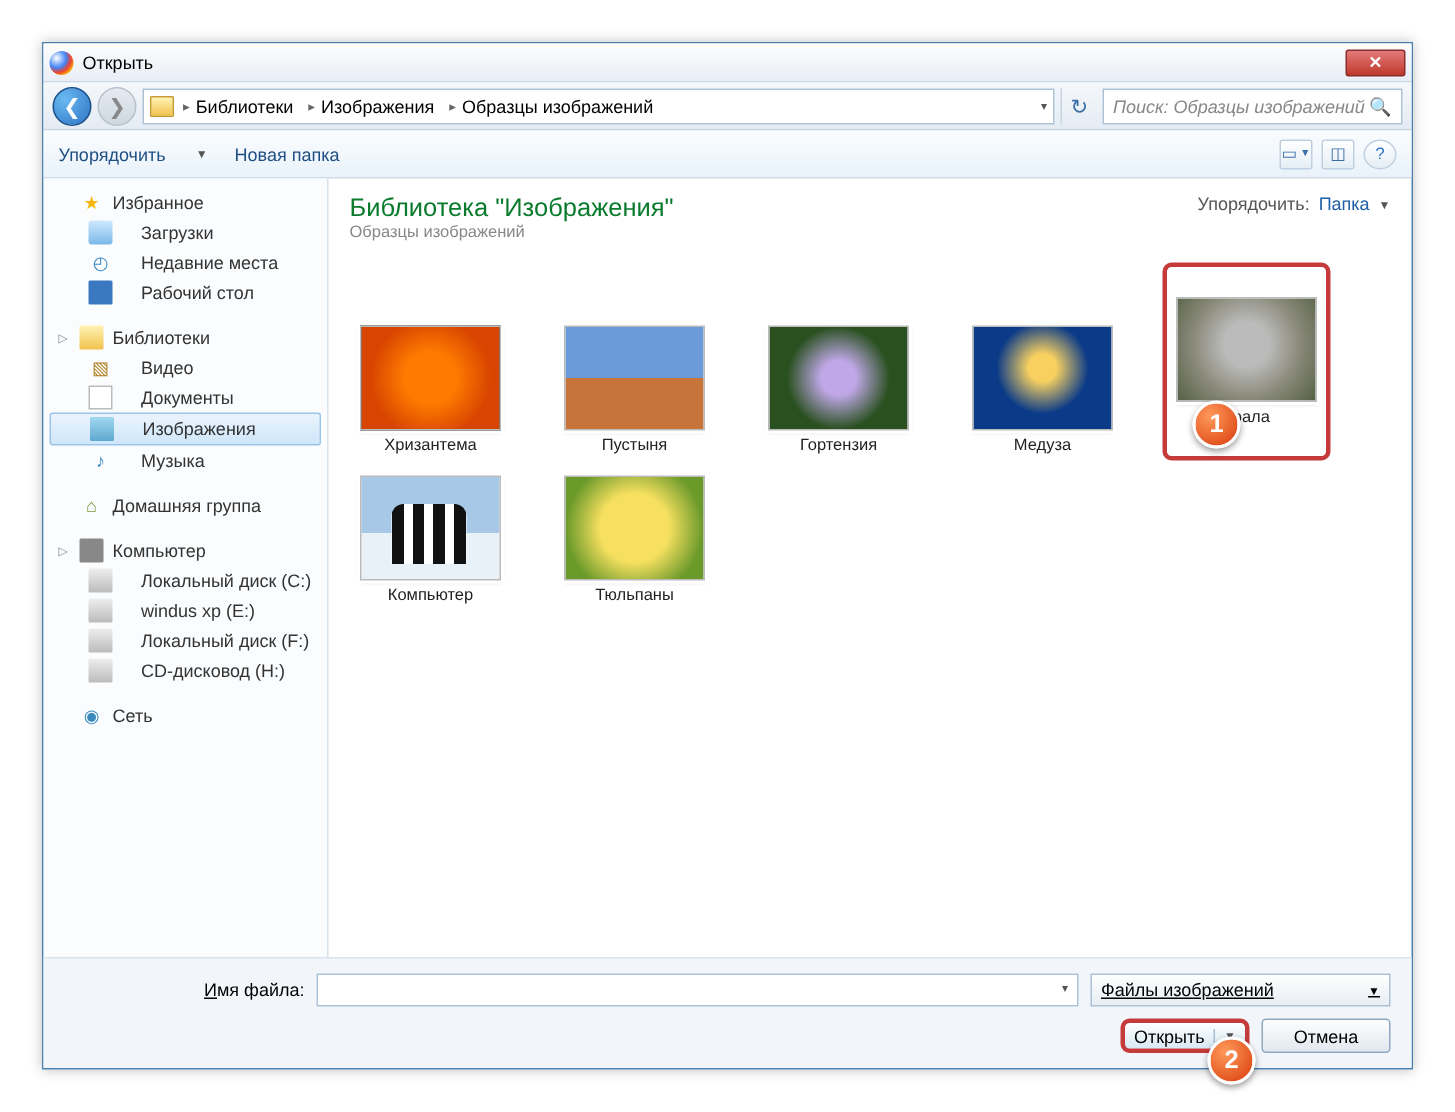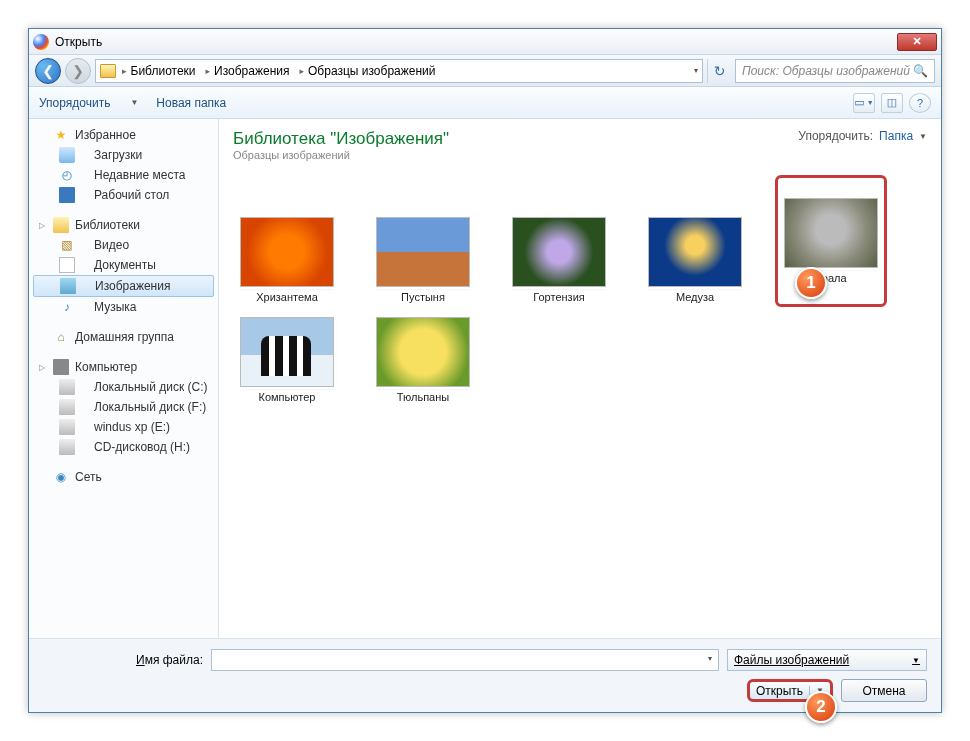--- a/index.html
+++ b/index.html
@@ -189,25 +189,25 @@
             <span class="tri">▷</span>
             <span class="ico comp"></span>
             <span>Компьютер</span>
           </div>
         <div class="sb-item">
             <span class="ico hdd"></span>
             <span>Локальный диск (C:)</span>
           </div>
         <div class="sb-item">
             <span class="ico hdd"></span>
+            <span>windus xp (E:)</span>
+          </div>
+        <div class="sb-item">
+            <span class="ico hdd"></span>
             <span>Локальный диск (F:)</span>
-          </div>
-        <div class="sb-item">
-            <span class="ico hdd"></span>
-            <span>windus xp (E:)</span>
           </div>
         <div class="sb-item">
             <span class="ico hdd"></span>
             <span>CD-дисковод (H:)</span>
           </div>
       </div>
       <div class="sb-group">
         <div class="sb-head">
             <span class="tri"></span>
             <span class="ico net">◉</span>

